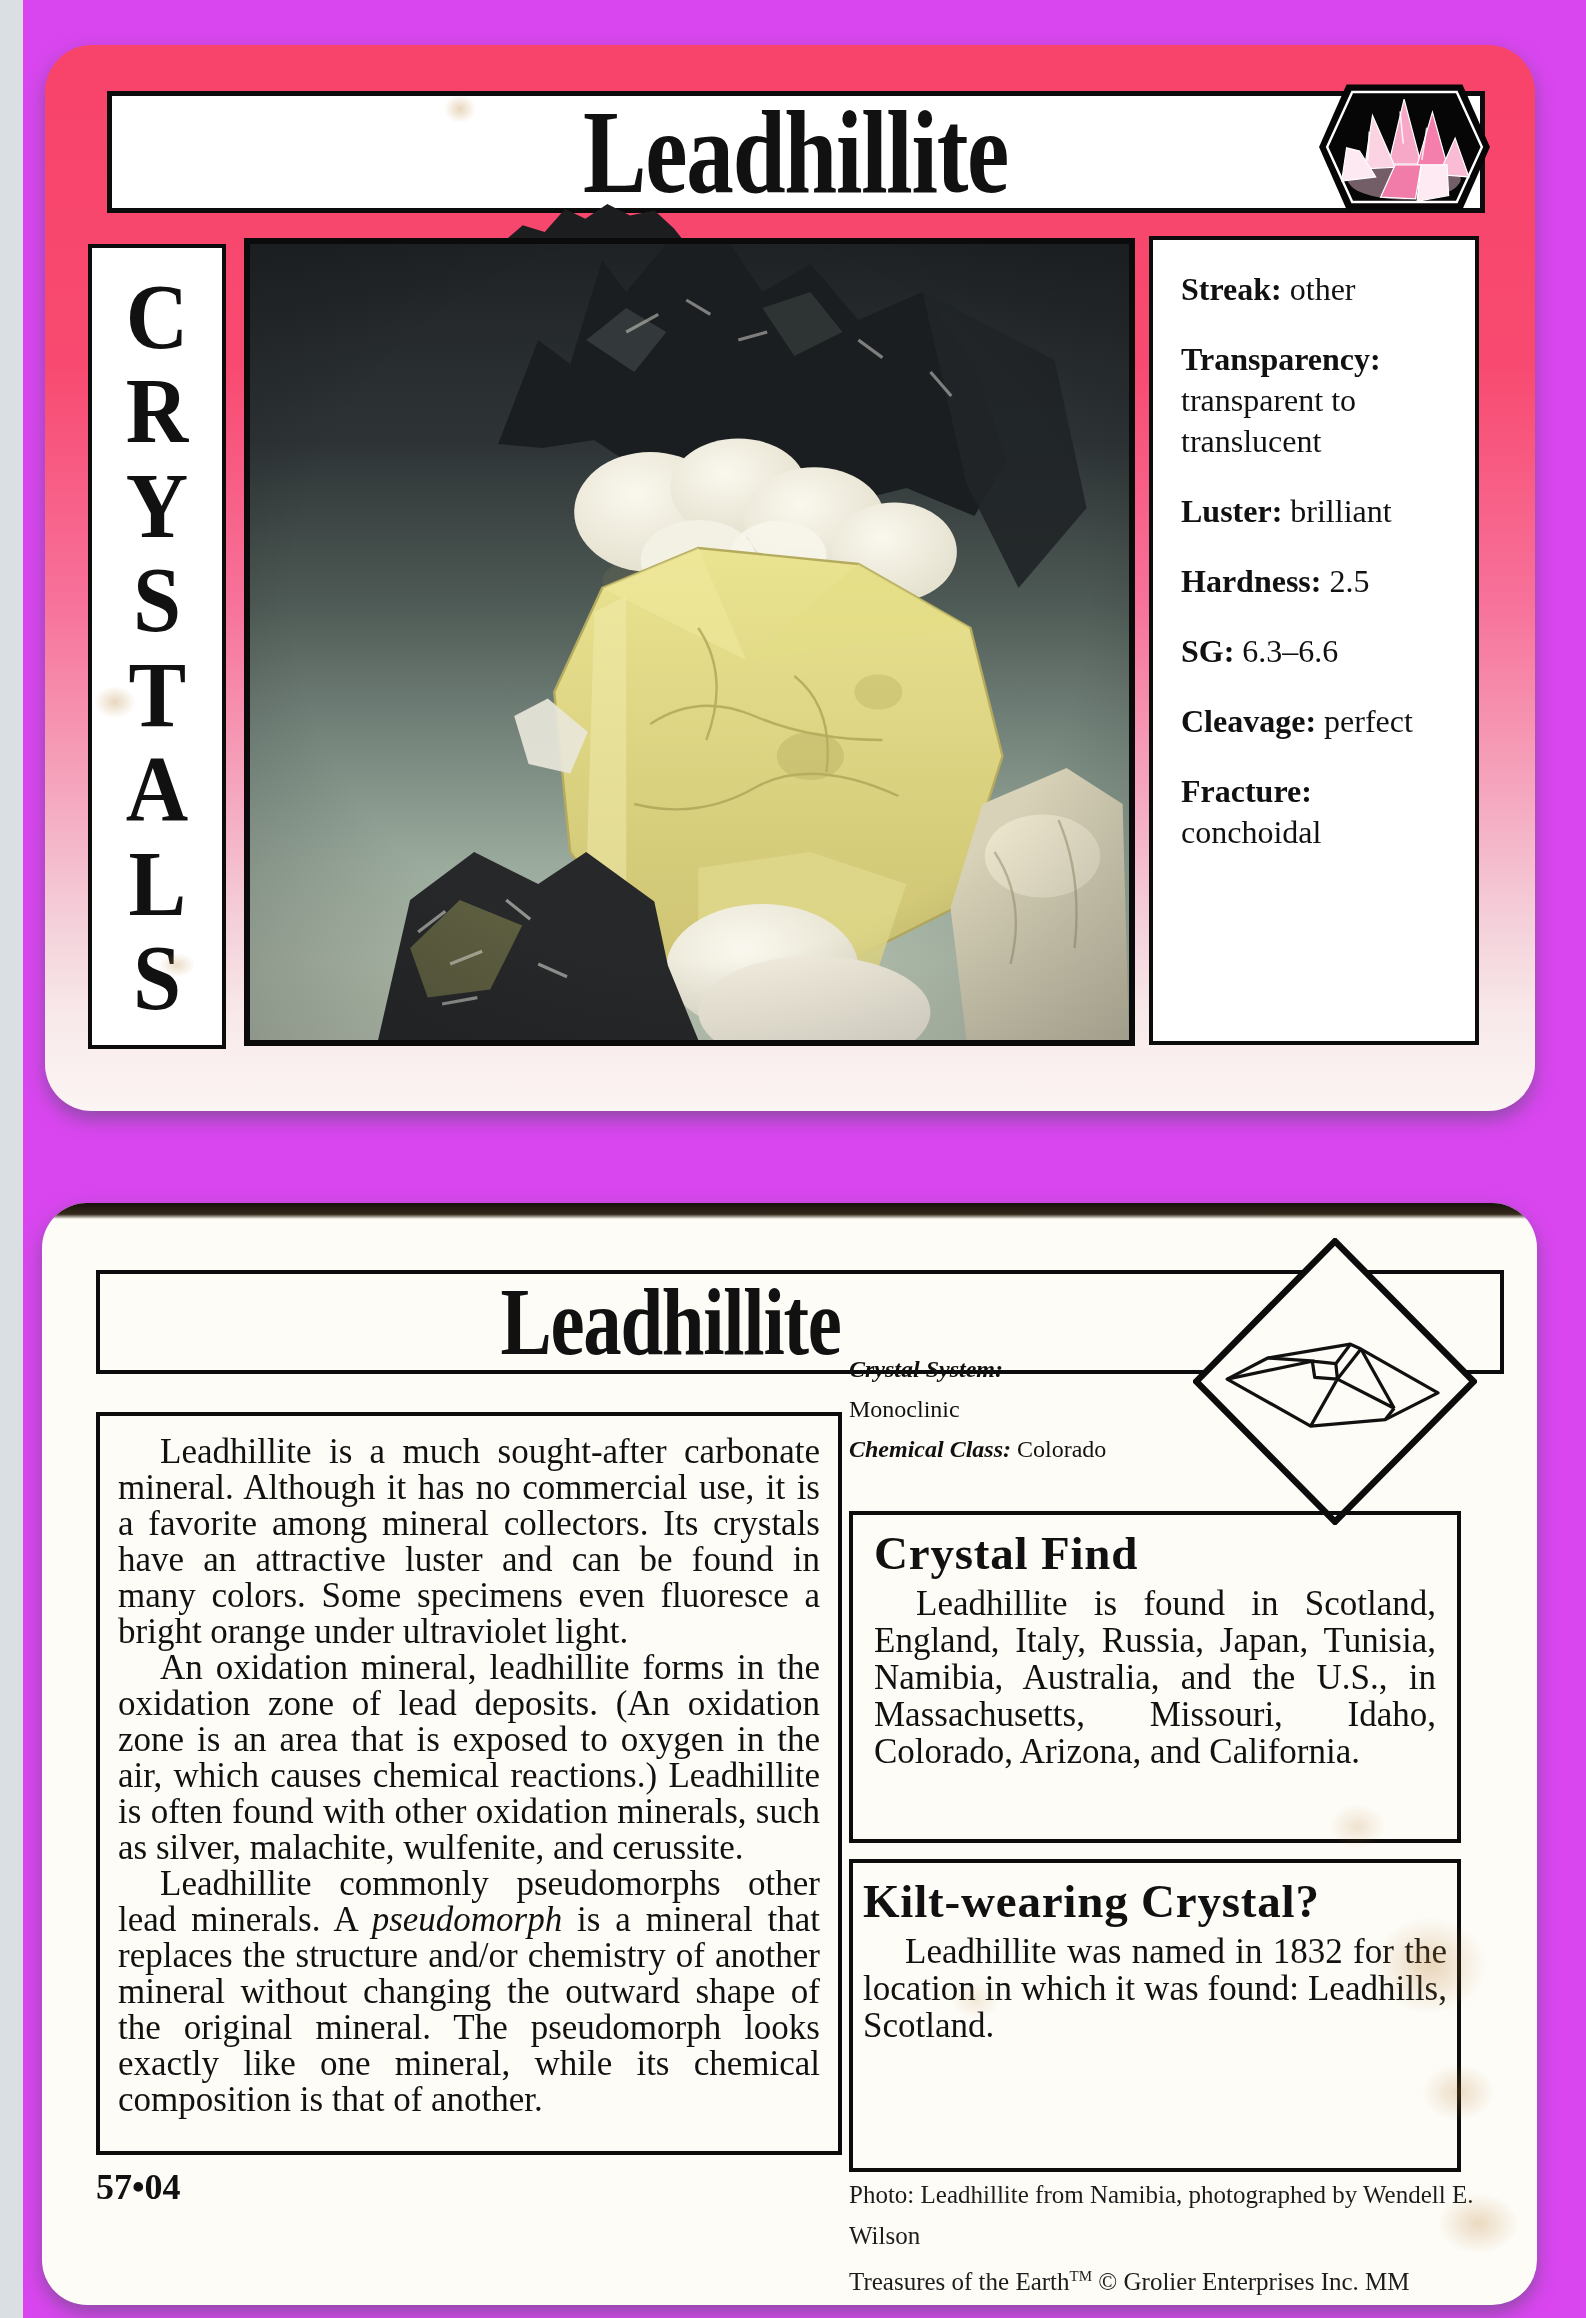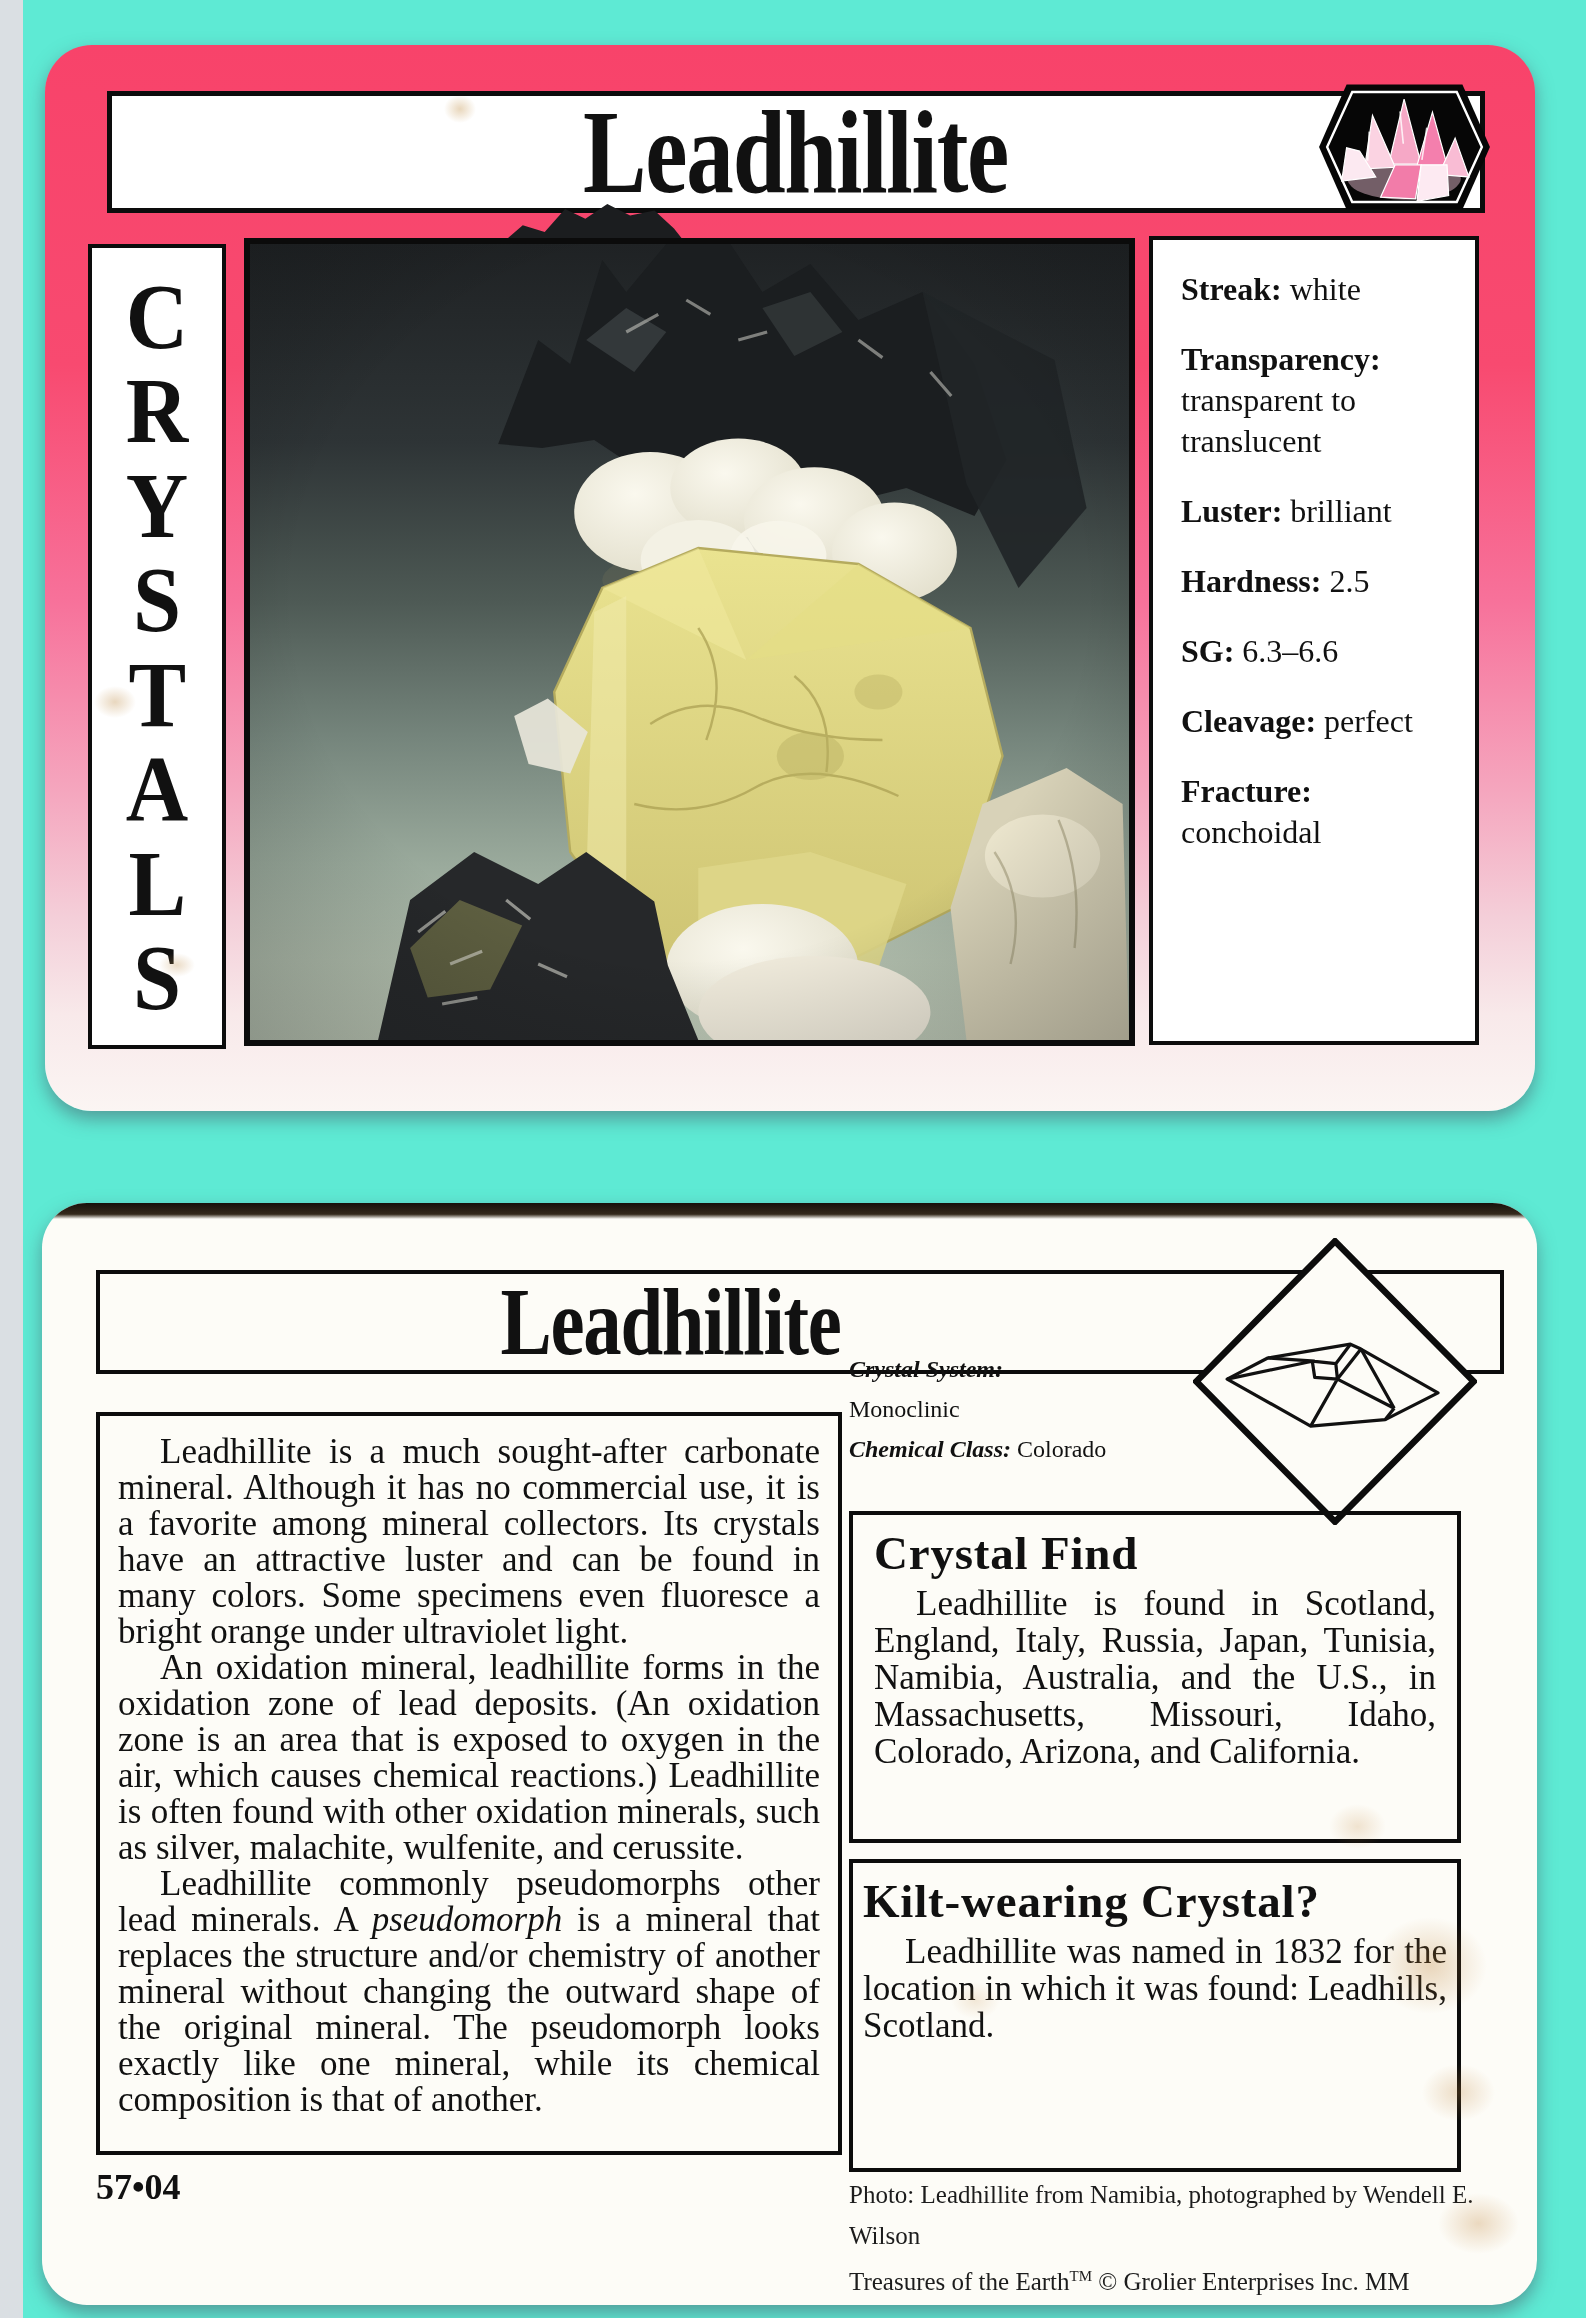--- a/index.html
+++ b/index.html
@@ -1,17 +1,17 @@
 <!DOCTYPE html>
 <html style="font-size:13px"><head>
 <meta charset="utf-8">
 <style>
   html,body{margin:0;padding:0;}
   body{background:#c6ced5;font-family:"Liberation Serif","DejaVu Serif",serif;color:#111;}
-  #stage{position:relative;width:1586px;height:2319px;background:#5eead4;overflow:hidden;}
+  #stage{position:relative;width:1586px;height:2319px;background:#d946ef;overflow:hidden;}
   #left-strip{position:absolute;left:0;top:0;width:23px;height:2319px;background:#dadfe3;}
   .card{position:absolute;border-radius:47px;box-shadow:0 8px 18px rgba(70,80,95,.5);}
   
   #front-card{left:45px;top:45px;width:1490px;height:1066px;overflow:hidden;
     background:linear-gradient(180deg,#f8436a 0%,#f84a70 30%,#f7719a 52%,#f5a6be 70%,#f4cfd9 82%,#f8e9ea 91%,#fbf5f3 100%);}
   .rule-box{position:absolute;background:#fff;border:5.7px solid #0c0c0c;box-sizing:border-box;}
   #front-title-box{left:62px;top:46px;width:1378px;height:122px;display:flex;align-items:center;justify-content:center;}
   .display-title{font-weight:bold;white-space:nowrap;transform:scaleX(.8);letter-spacing:-1.6px;line-height:1;}
   #front-title-box .display-title{font-size:119px;}
   #hex-icon{position:absolute;left:1272px;top:38px;width:175px;height:128px;}
@@ -132,21 +132,21 @@
       <span>R</span>
       <span>Y</span>
       <span>S</span>
       <span>T</span>
       <span>A</span>
       <span>L</span>
       <span>S</span>
     </div>
 
     <div class="rule-box" id="props-box">
-      <p class="prop"><b>Streak:</b> <span>white</span></p>
+      <p class="prop"><b>Streak:</b> <span>other</span></p>
       <p class="prop"><b>Transparency:</b> <span>transparent to translucent</span></p>
       <p class="prop"><b>Luster:</b> <span>brilliant</span></p>
       <p class="prop"><b>Hardness:</b> <span>2.5</span></p>
       <p class="prop"><b>SG:</b> <span>6.3–6.6</span></p>
       <p class="prop"><b>Cleavage:</b> <span>perfect</span></p>
       <p class="prop"><b>Fracture:</b> <span>conchoidal</span></p>
     </div>
 
     <svg id="hex-icon" viewBox="0 0 215 158">
       <polygon points="36,2 179,2 213,79 179,156 36,156 2,79" fill="#060606"></polygon>

